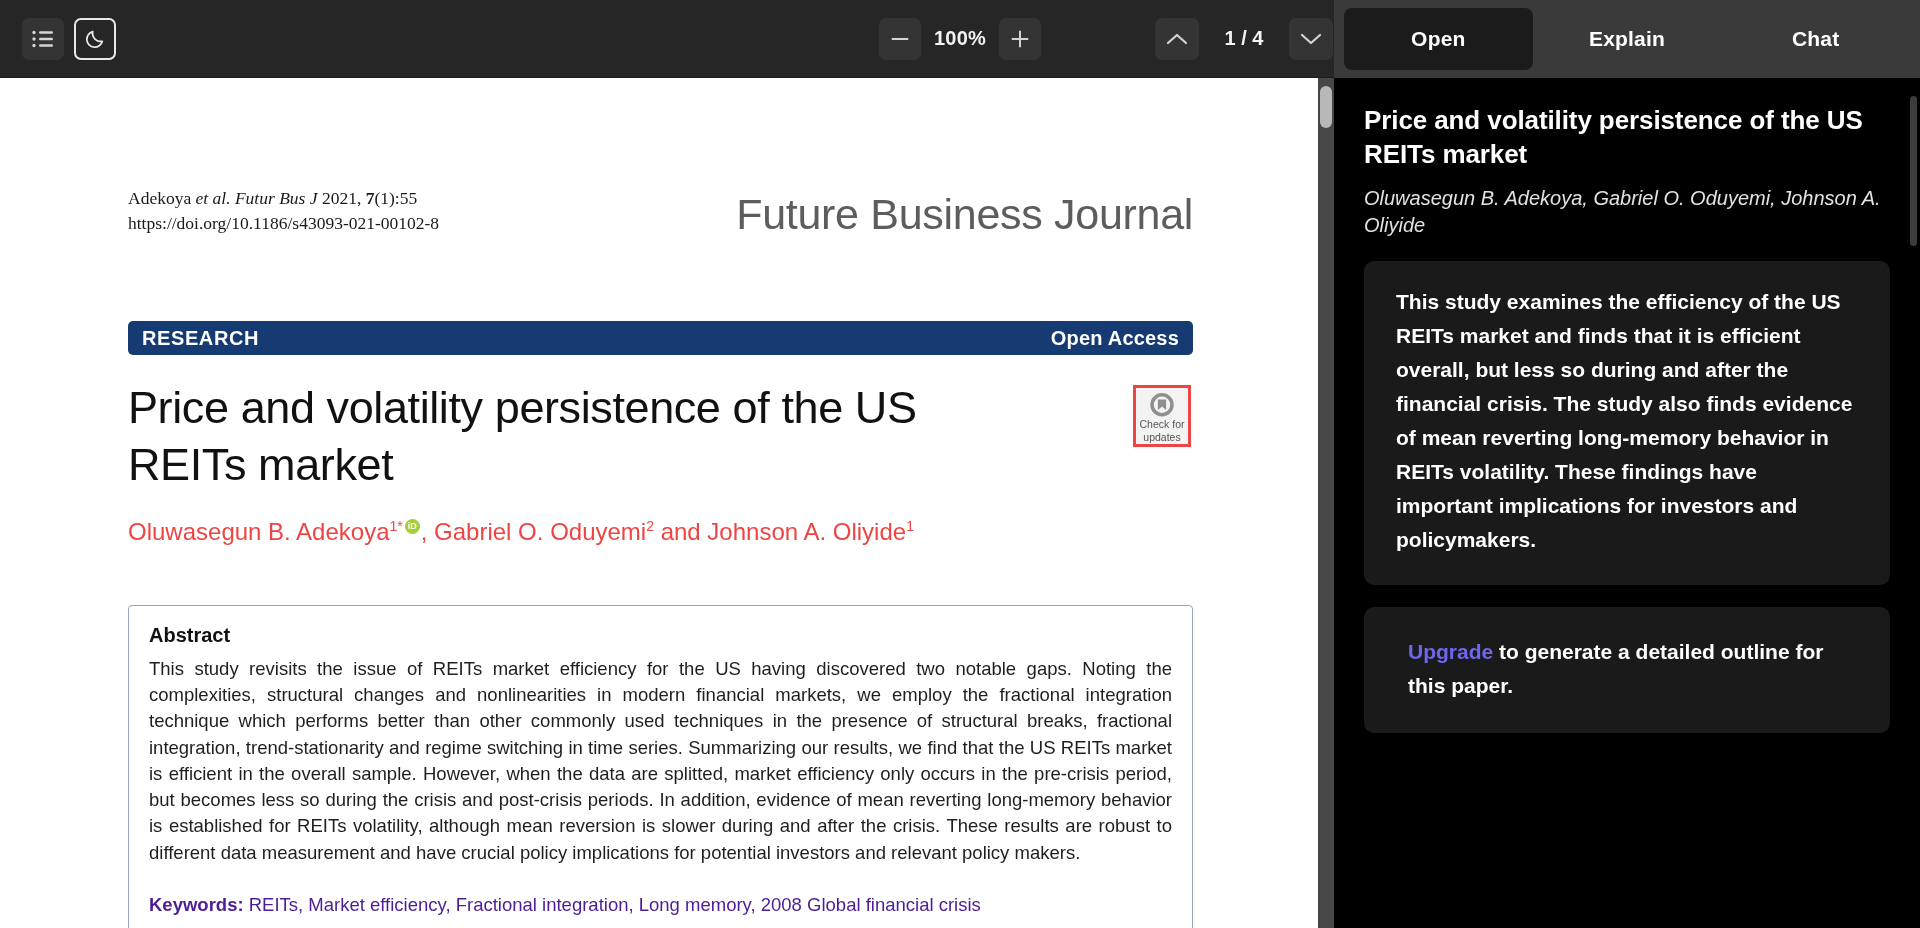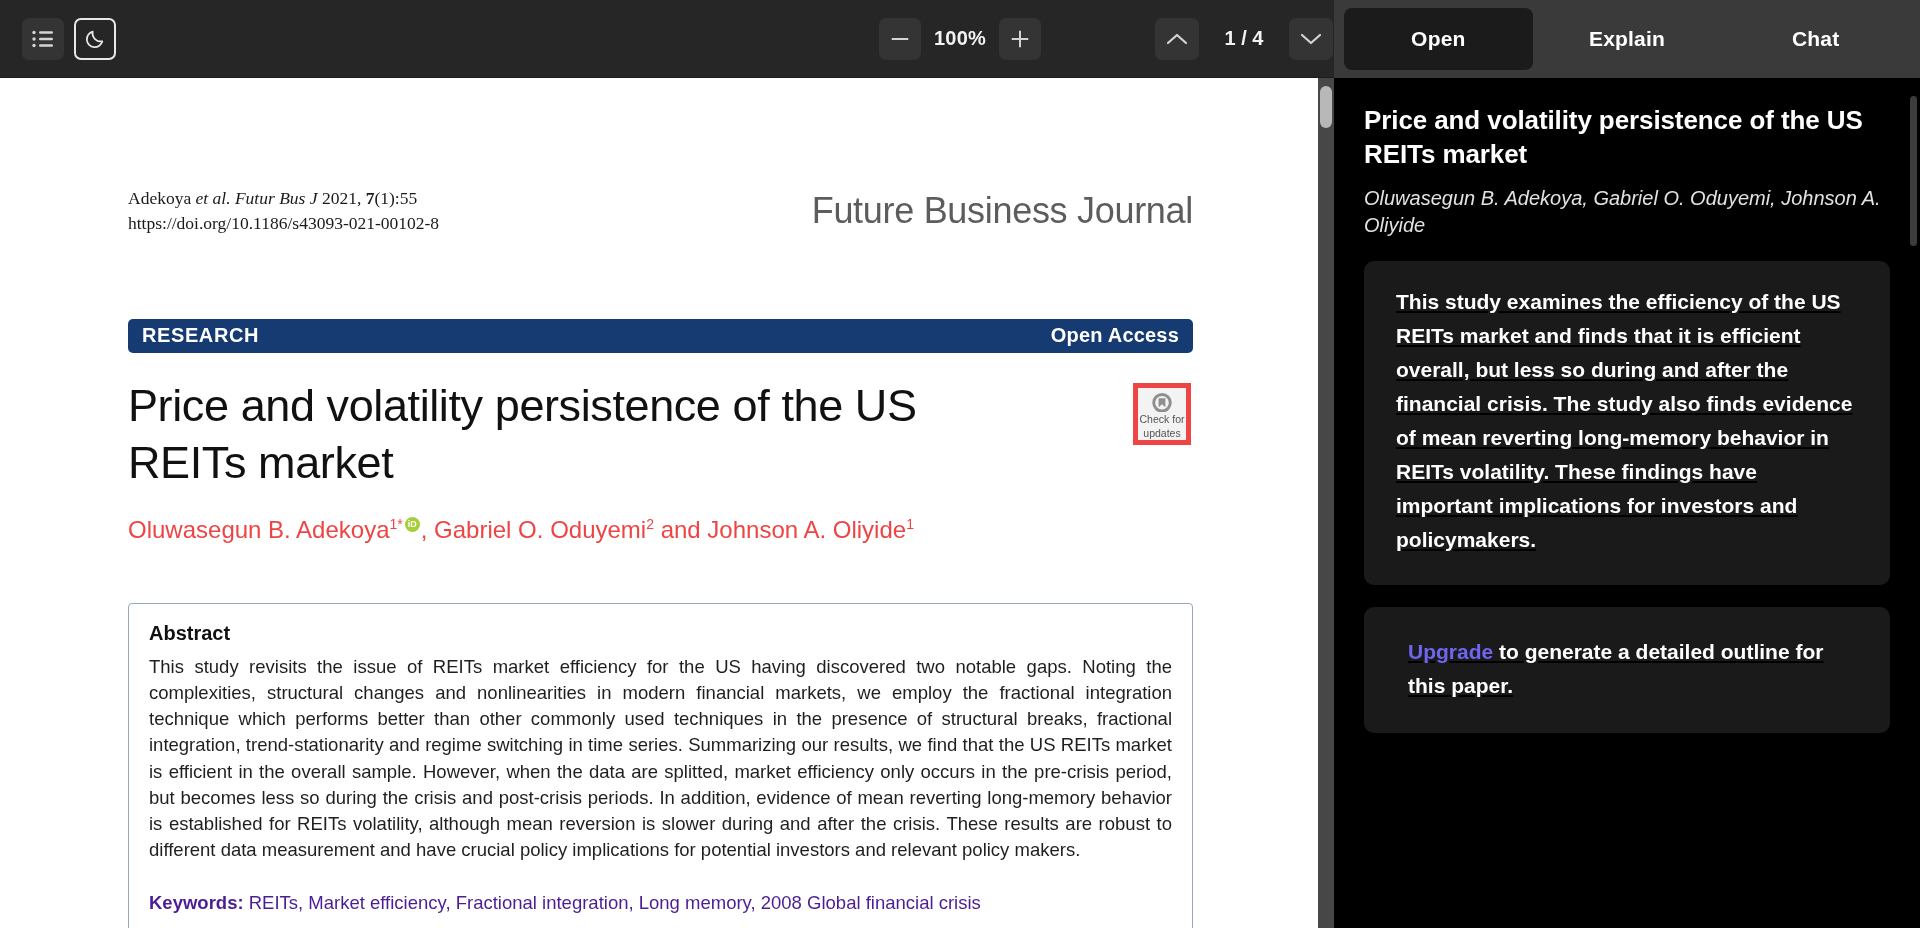--- a/index.html
+++ b/index.html
@@ -112,21 +112,21 @@
 
   .pg-head { display: flex; justify-content: space-between; align-items: flex-start; }
   .cite {
     font-family: "Liberation Serif", serif;
     font-size: 17.5px; color: #1a1a1a; line-height: 1.45;
     white-space: nowrap;
   }
   .cite em { font-style: italic; }
   .cite b { font-weight: bold; }
   .journal {
-    font-size: 36px; color: #5d5d5d; font-weight: normal;
+    font-size: 43px; color: #5d5d5d; font-weight: normal;
     letter-spacing: -.3px; margin-top: 4px;
     font-family: "Liberation Sans", sans-serif;
   }
 
   .banner {
     margin-top: 82px;
     height: 34px; border-radius: 5px;
     background: #163a72;
     display: flex; align-items: center; justify-content: space-between;
     padding: 0 14px;
@@ -141,21 +141,21 @@
   .title-row { display: flex; justify-content: space-between; align-items: flex-start; }
   .paper-title {
     margin-top: 24px;
     font-size: 45px; line-height: 1.27; color: #111;
     font-weight: normal; max-width: 830px;
     letter-spacing: -.4px;
   }
   .cfu {
     margin-top: 30px; margin-right: 2px;
     width: 58px; height: 62px;
-    border: 5px solid #ef4444; background: #f3f3f3;
+    border: 3px solid #ef4444; background: #f3f3f3;
     display: flex; flex-direction: column; align-items: center;
     justify-content: flex-start; padding-top: 5px;
   }
   .cfu-mark { width: 26px; height: 26px; }
   .cfu-txt {
     font-size: 10.5px; color: #555; line-height: 1.12; text-align: center;
     margin-top: 2px;
   }
 
   .authors {
@@ -200,21 +200,21 @@
   .panel-title {
     color: #fff; font-size: 26px; font-weight: bold;
     line-height: 1.3; letter-spacing: -.1px;
   }
   .panel-authors {
     color: #e2e2e2; font-size: 20px; font-style: italic;
     line-height: 1.35; margin-top: 13px;
   }
   .card {
     background: #1a1a1a; border-radius: 10px;
-    margin-top: 22px; padding: 24px 32px 28px 32px; text-decoration: underline;
+    margin-top: 22px; padding: 24px 32px 28px 32px;
   }
   .card-text {
     color: #fff; font-size: 21px; font-weight: bold;
     line-height: 1.62;
   }
   .card.upgrade { padding: 28px 32px 30px 44px; }
   .upg-link { color: #6f66f0; cursor: pointer; }
   .panel-scroll {
     position: absolute; right: 3px; top: 18px;
     width: 7px; height: 150px; border-radius: 4px;

